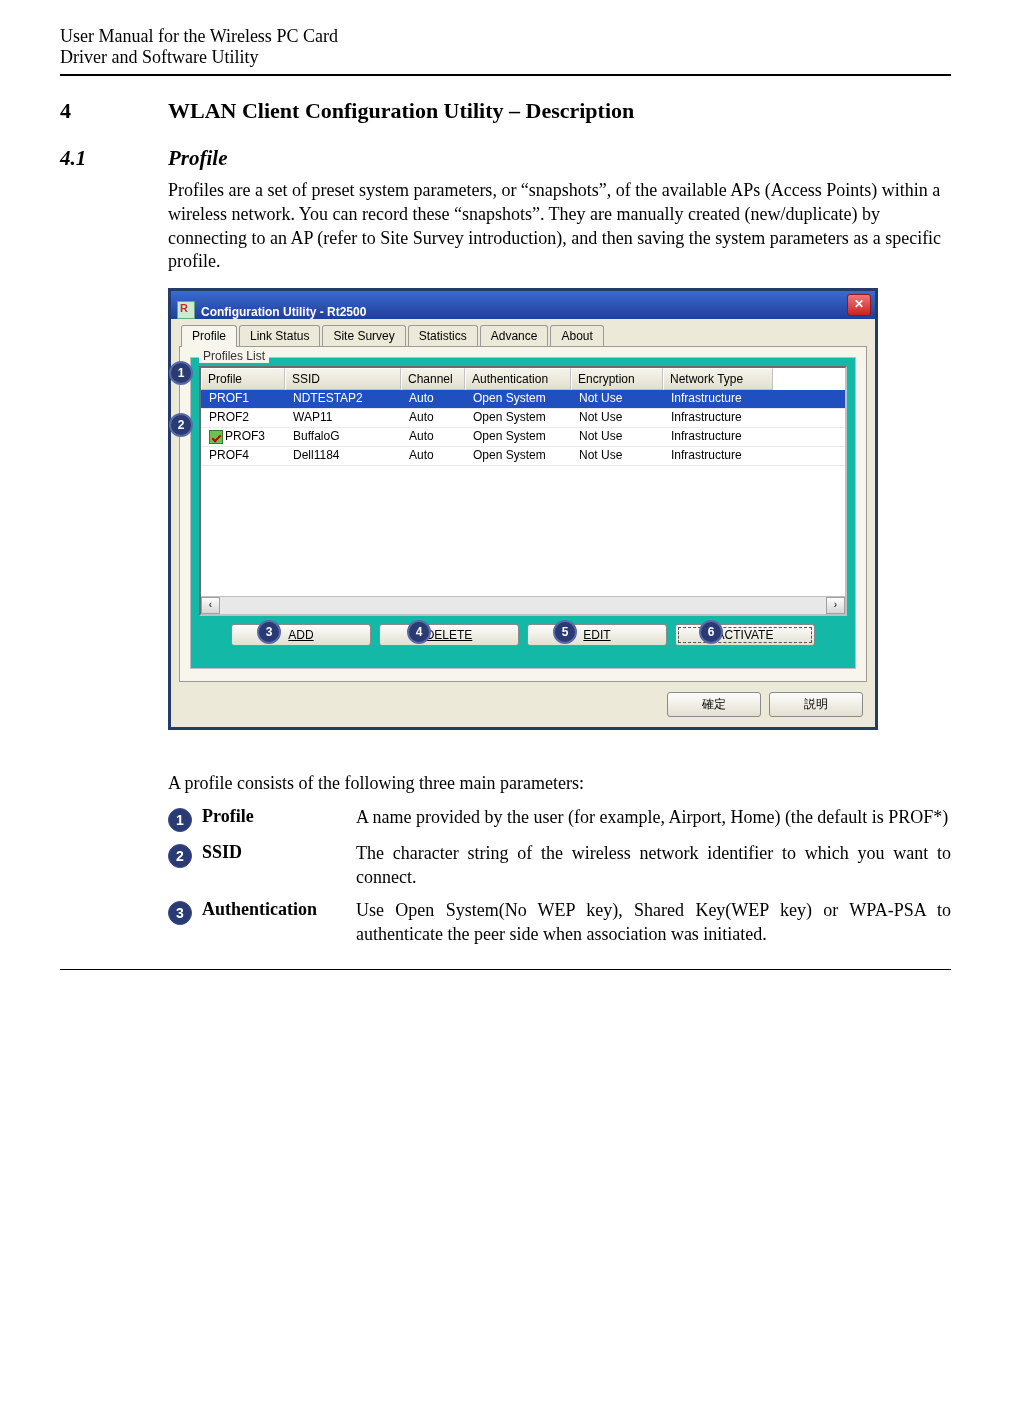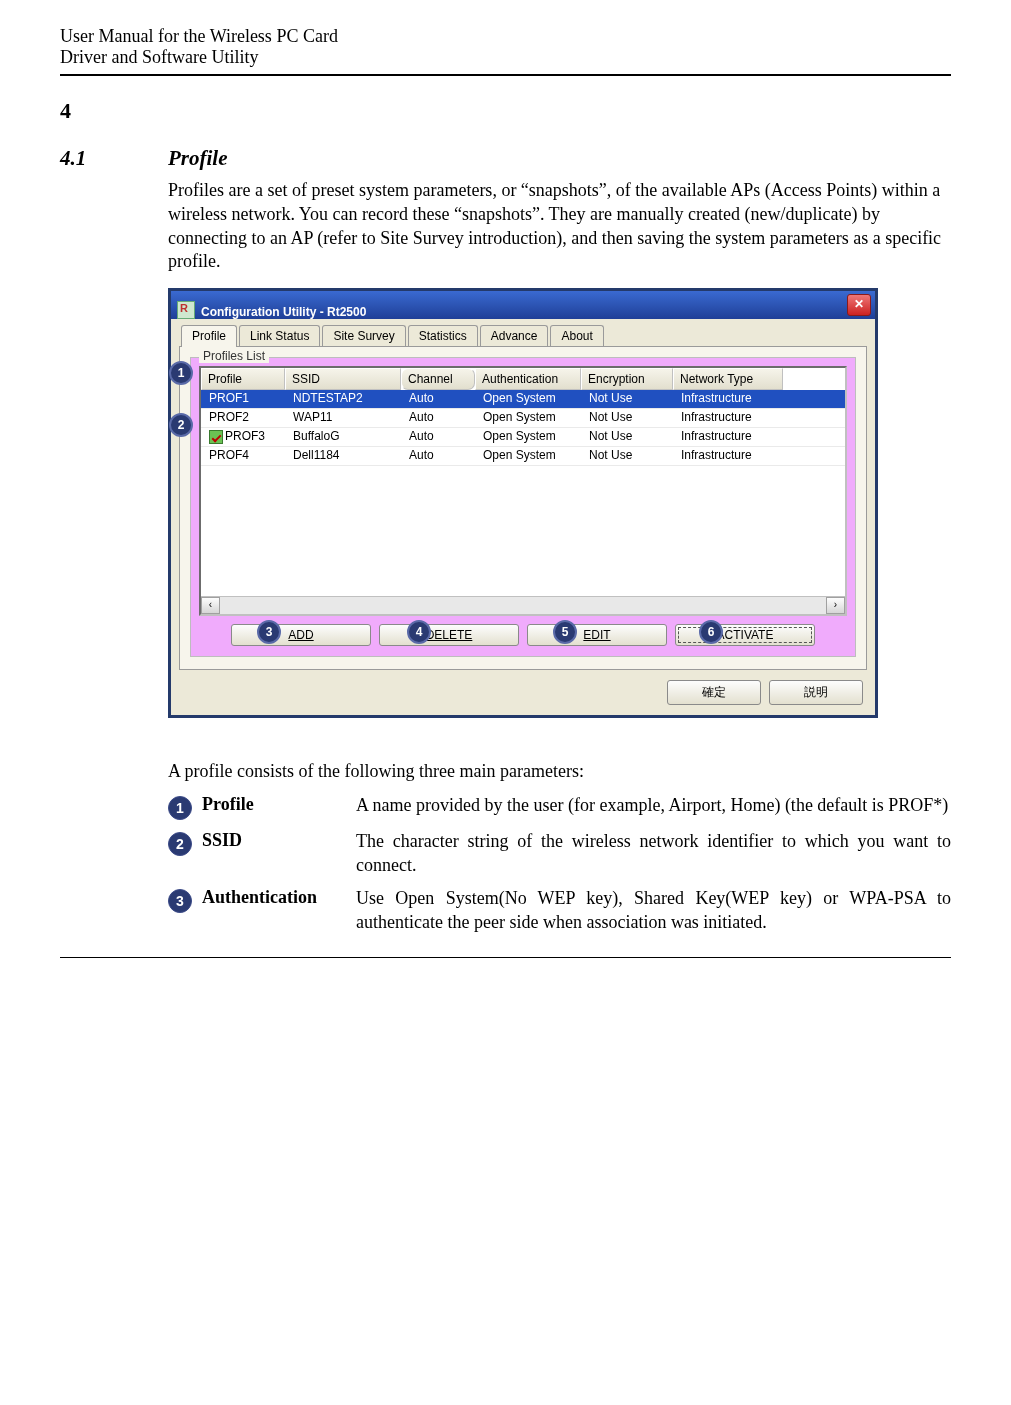--- a/index.html
+++ b/index.html
@@ -112,23 +112,23 @@
       z-index: 2;
     }
     .tab-panel {
       border: 1px solid #9a9a9a;
       background: #f7f5ec;
       padding: 10px 10px 12px 10px;
       position: relative;
     }
     .fieldset {
       border: 1px solid #bdbdbd;
-      padding: 8px 8px 10px 8px;
-      position: relative;
-      background: #f0abfc;
+      padding: 8px 8px 22px 8px;
+      position: relative;
+      background: #14b8a6;
     }
     .fieldset-label {
       position: absolute;
       top: -9px; left: 8px;
       background: #f7f5ec;
       padding: 0 4px;
       font-size: 12px;
       color: #333;
     }
     .listview {
@@ -231,36 +231,37 @@
       font-size: 12px;
       font-weight: bold;
       display: flex;
       align-items: center;
       justify-content: center;
       z-index: 5;
     }
     
     .c-profile { width: 84px; }
     .c-ssid    { width: 116px; }
-    .c-channel { width: 74px; border-radius: 7px; }
+    .c-channel { width: 64px; }
     .c-auth    { width: 106px; }
     .c-enc     { width: 92px; }
     .c-net     { width: 110px; }
   </style>
 </head>
 <body>
 
 <div class="page">
 
   <div class="doc-header-line1">User Manual for the Wireless PC Card</div>
   <div class="doc-header-line2">Driver and Software Utility</div>
   <hr class="doc-rule">
 
   <div class="section-row">
     <div class="section-num">4</div>
+    <div class="section-title">WLAN Client Configuration Utility – Description</div>
   </div>
 
   <div class="subsection-row">
     <div class="subsection-num">4.1</div>
     <div class="subsection-title">Profile</div>
   </div>
 
   <div class="body-indent">
     <div class="body-text">Profiles are a set of preset system parameters, or “snapshots”, of the available APs (Access Points) within a wireless network. You can record these “snapshots”. They are manually created (new/duplicate) by connecting to an AP (refer to Site Survey introduction), and then saving the system parameters as a specific profile.</div>
 

